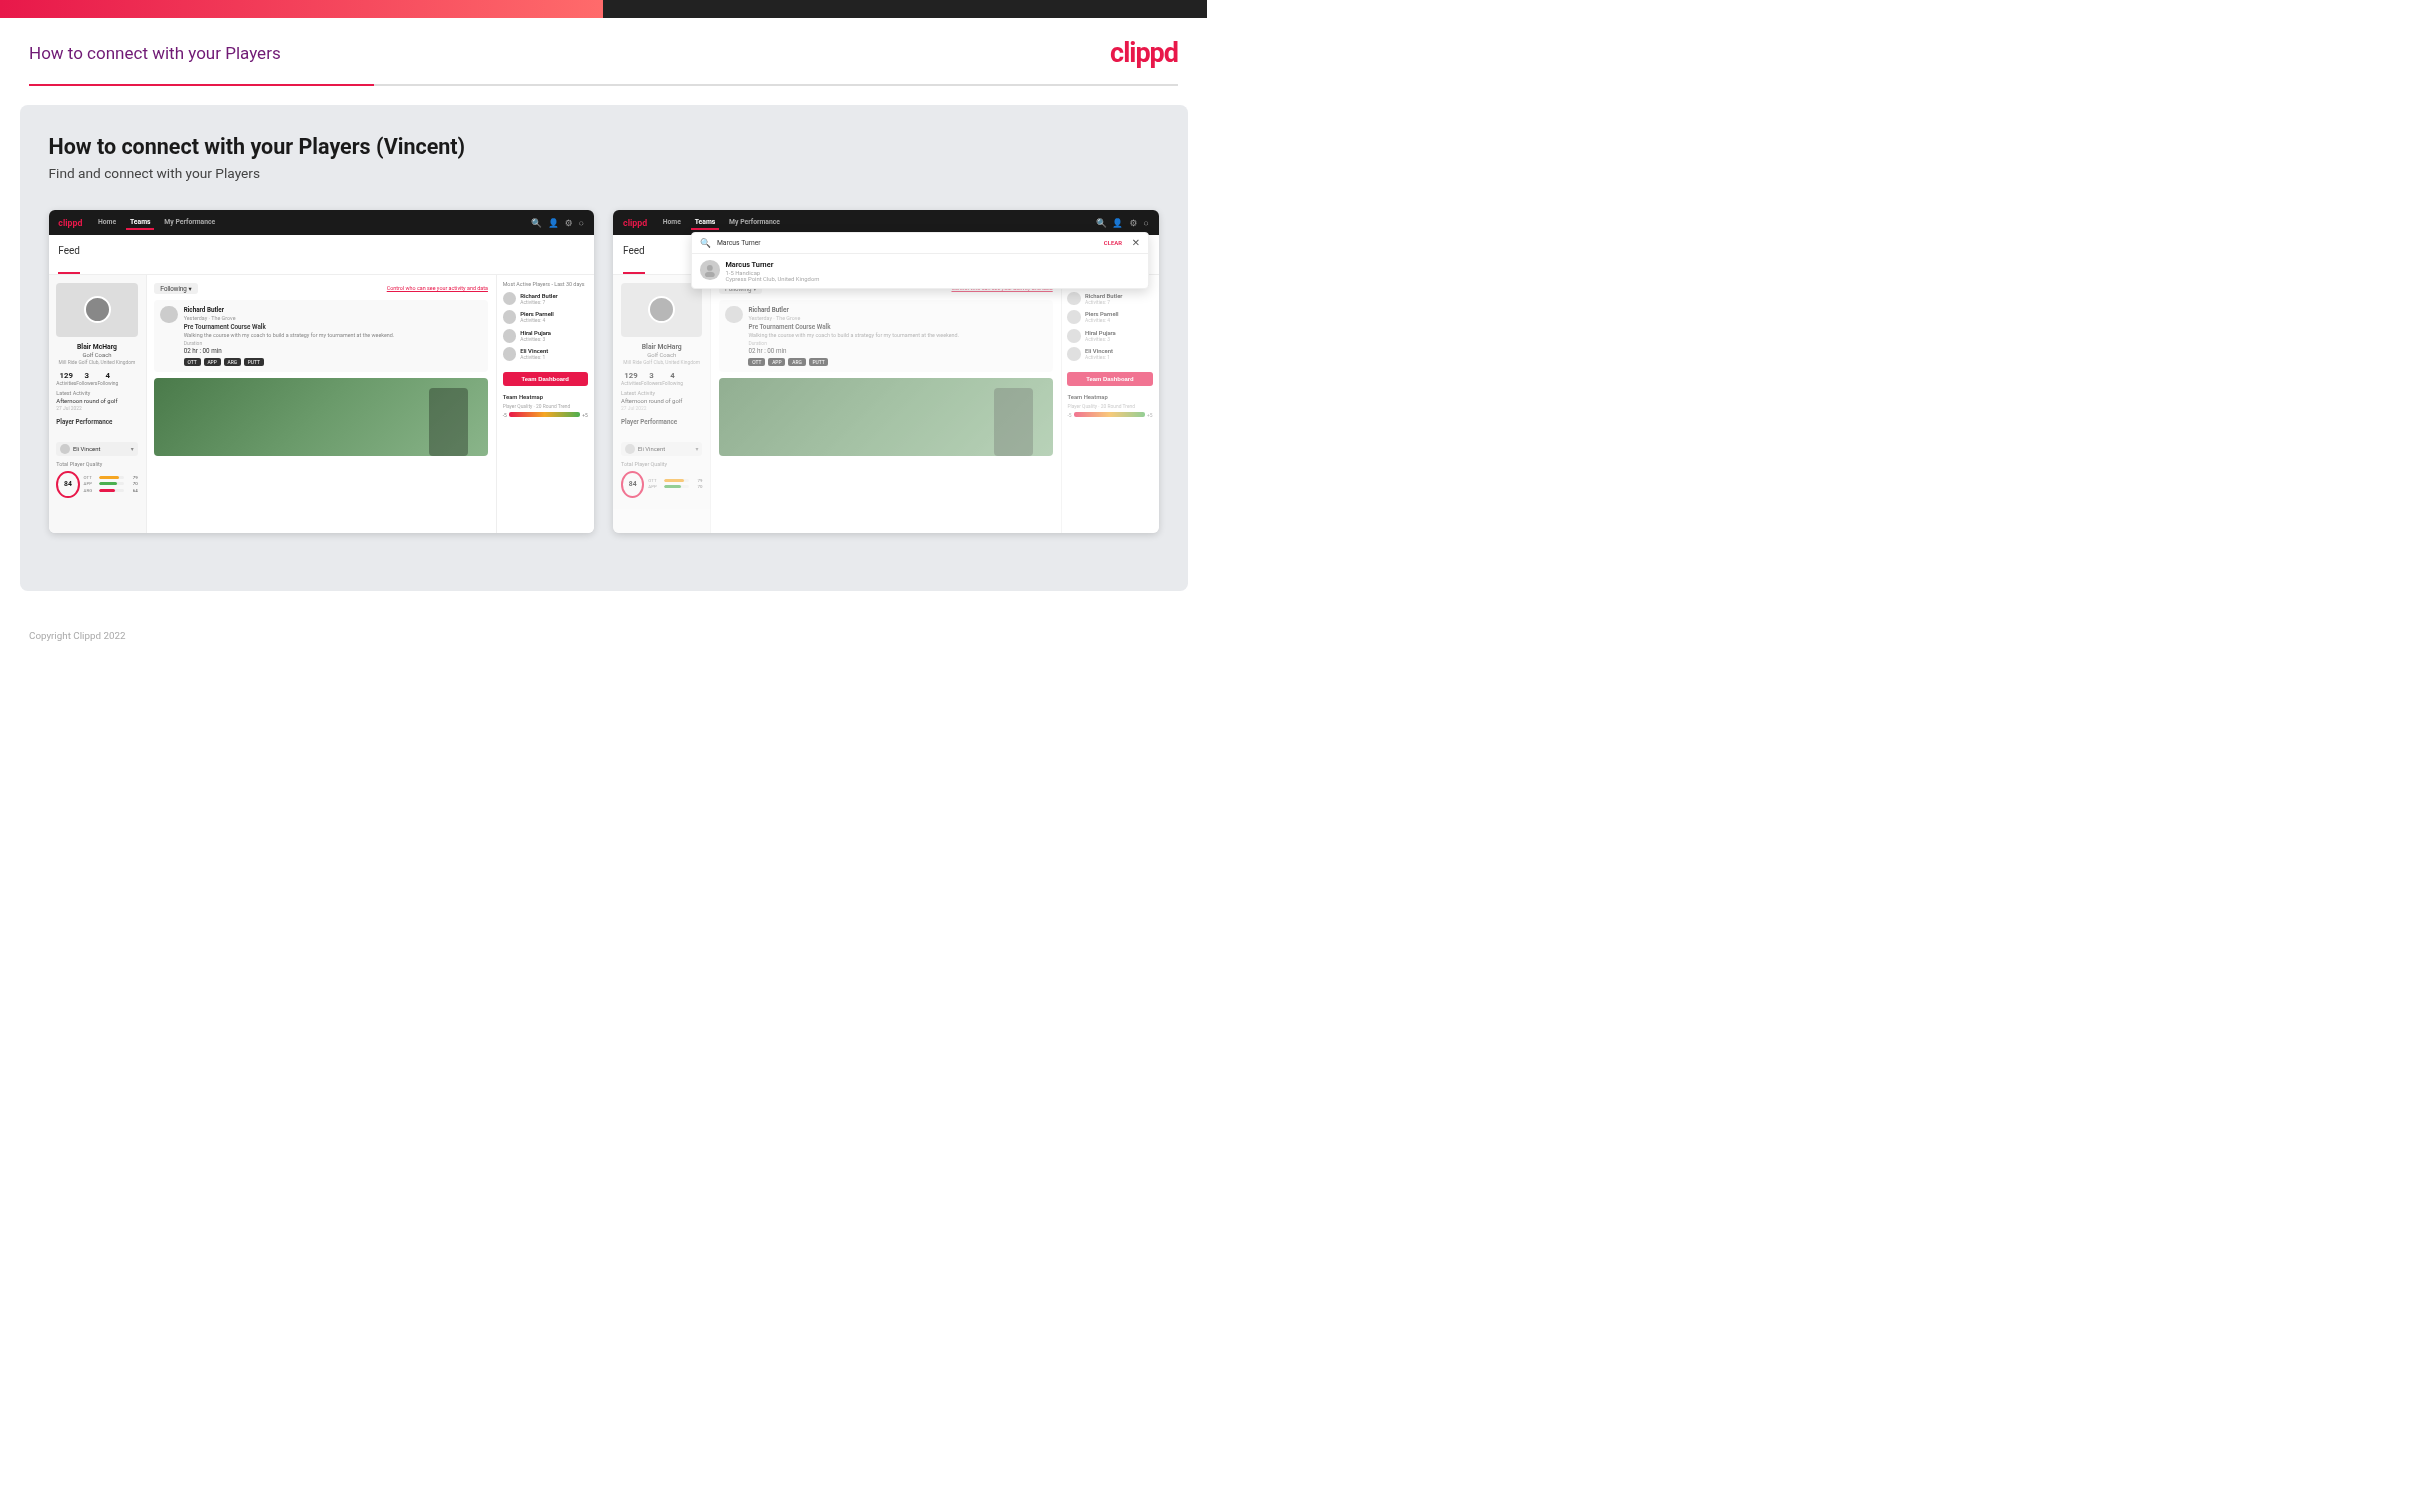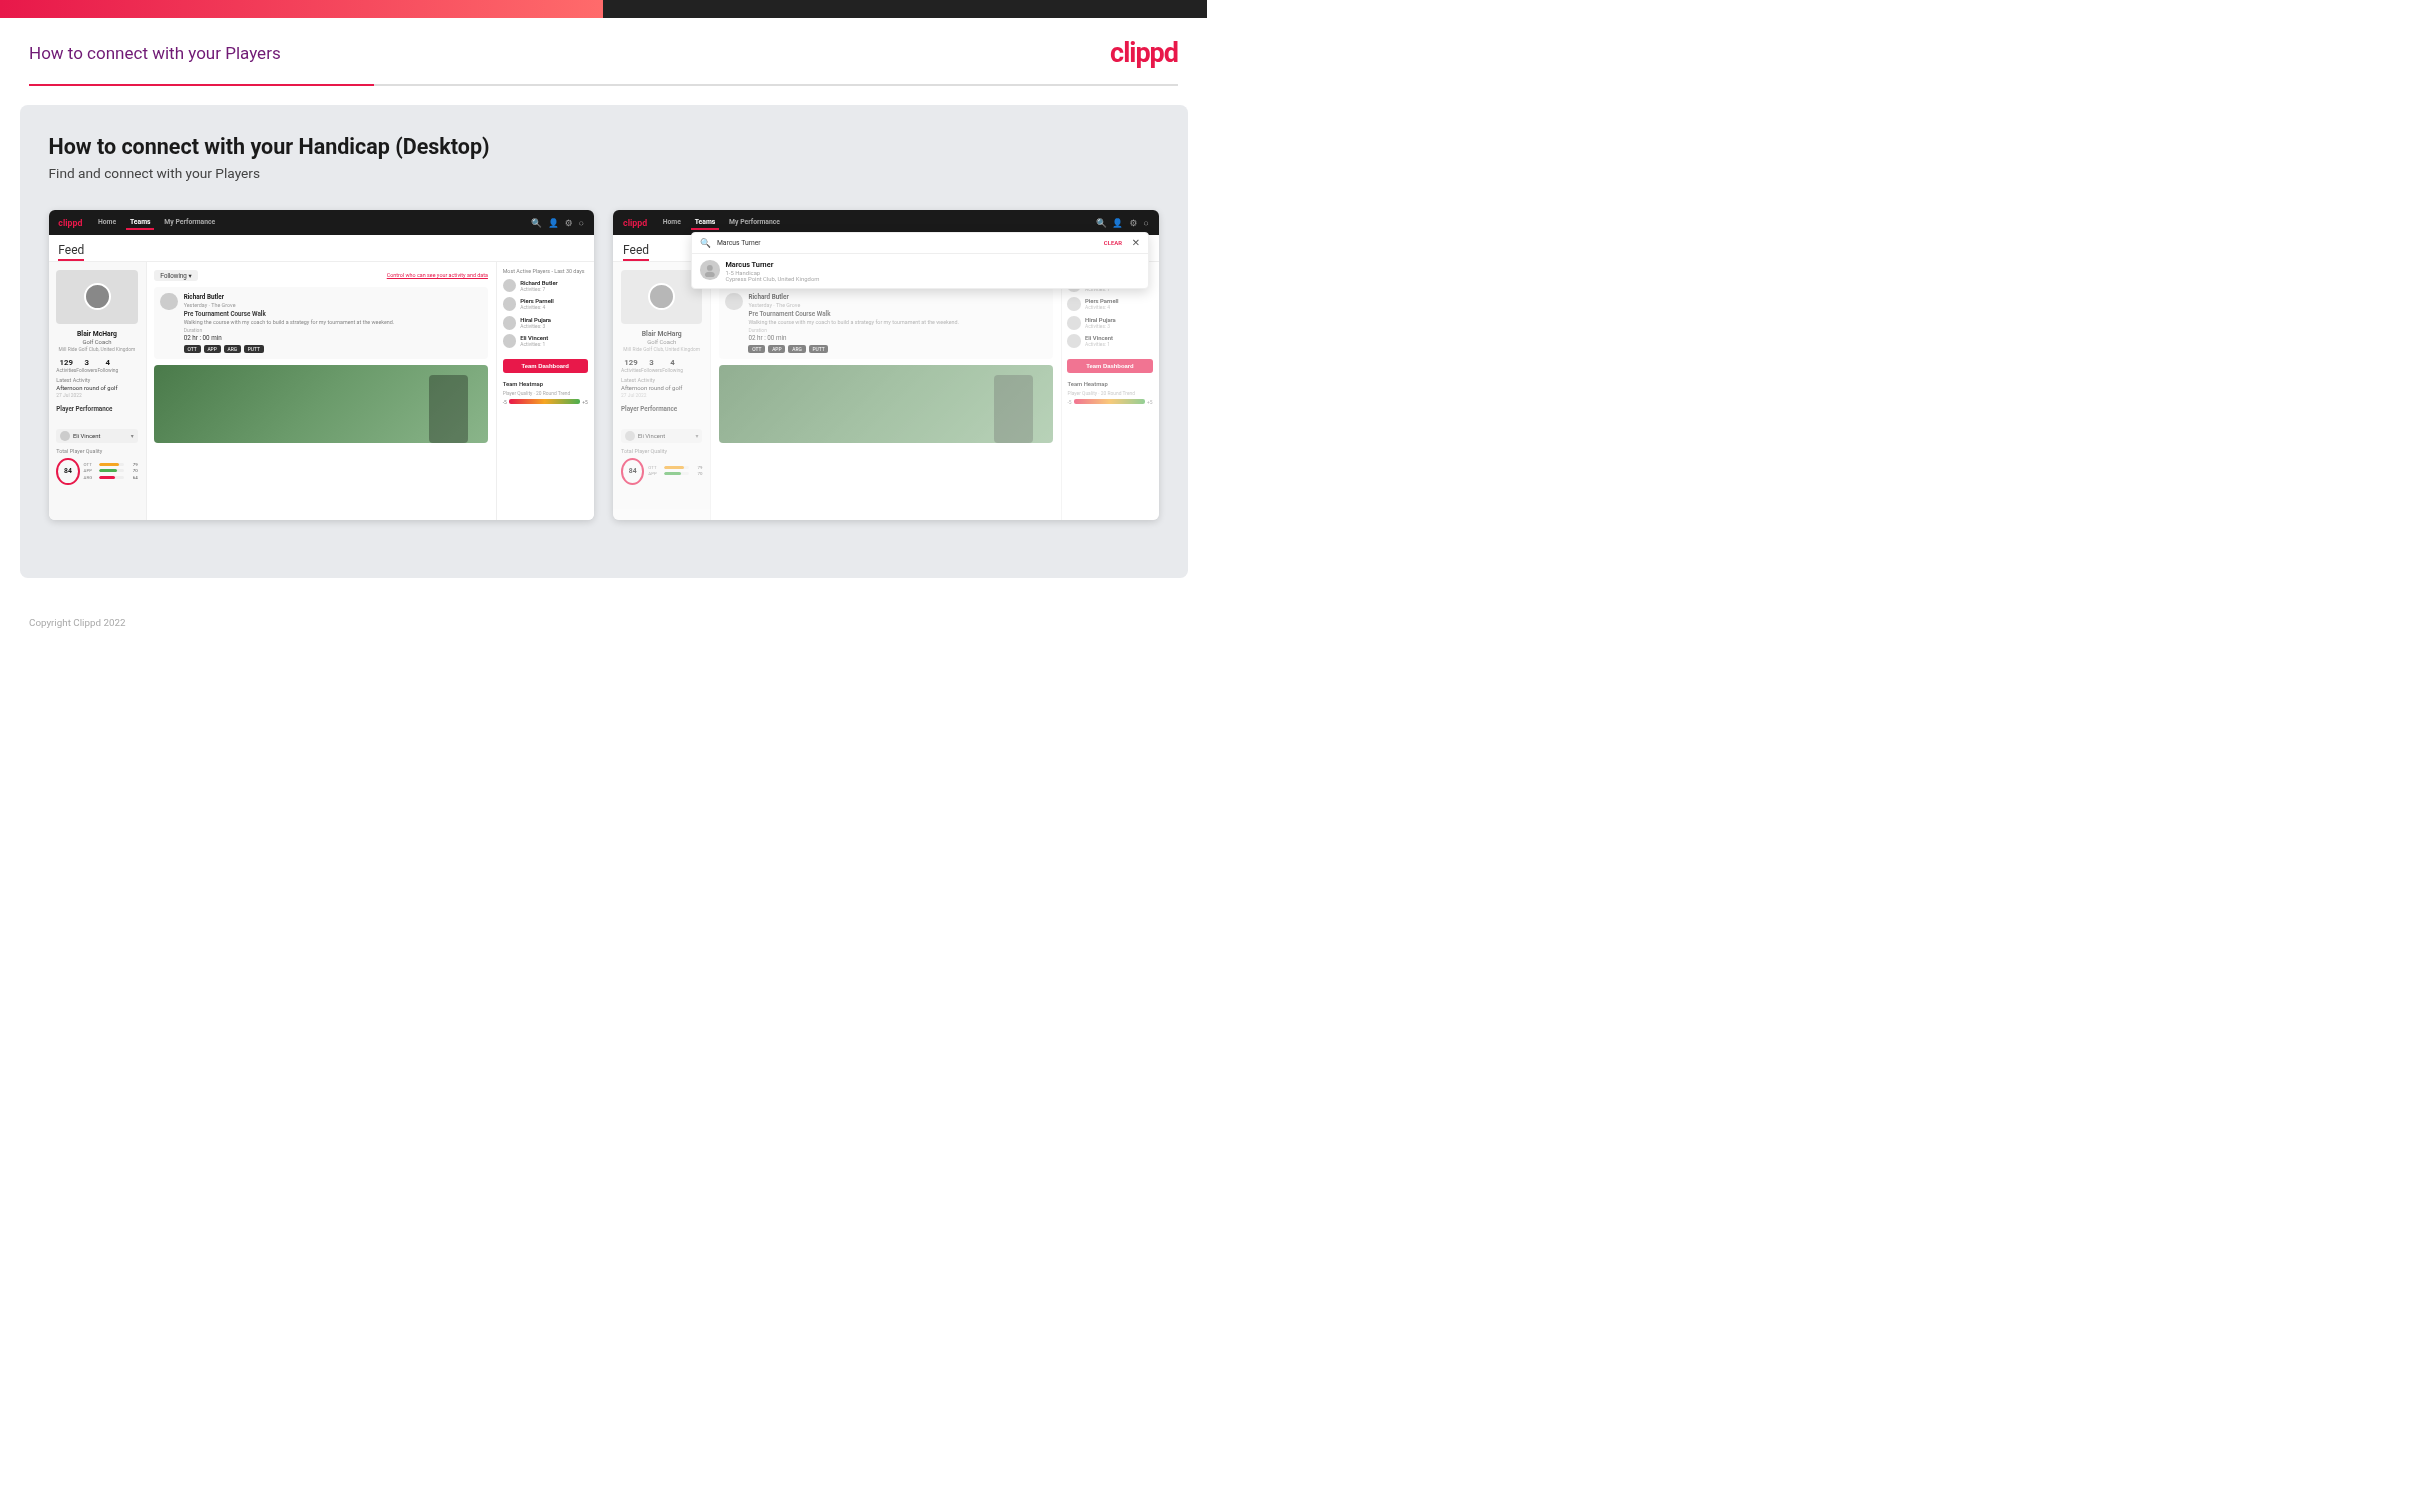--- a/index.html
+++ b/index.html
@@ -122,24 +122,24 @@
     }
 
     
     .feed-tab {
       background: #fff;
       padding: 3.9px 9.8px 0;
       border-bottom: 1px solid #eee;
     }
     .feed-tab-label {
       display: inline-block;
-      font-size: 12px;
+      font-size: 10px;
       color: #333;
       border-bottom: 2px solid #e8184a;
-      padding-bottom: 2px;
+      padding-bottom: 16px;
     }
 
     
     .app-body {
       display: flex;
       height: 258px;
       overflow: hidden;
     }
 
     
@@ -600,21 +600,21 @@
 <div class="header">
   <span class="header-title">How to connect with your Players</span>
   <div class="logo">
     <span style="color:#e8184a">clipp</span><span>d</span>
   </div>
 </div>
 
 <div class="divider"></div>
 
 <div class="content-area">
-  <div class="content-heading">How to connect with your Handicap (Desktop)</div>
+  <div class="content-heading">How to connect with your Players (Vincent)</div>
   <div class="content-subheading">Find and connect with your Players</div>
 
   <div class="screenshots">
 
     <div class="screenshot-panel panel-relative">
 
       <div class="app-nav">
         <span class="app-nav-logo">clippd</span>
         <div class="app-nav-items">
           <span class="app-nav-item">Home</span>

